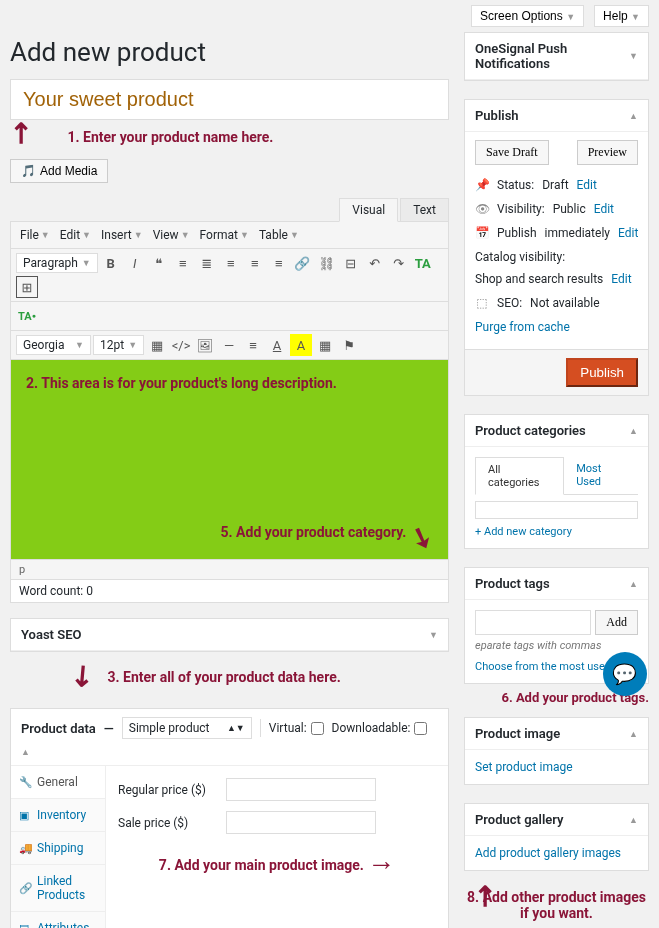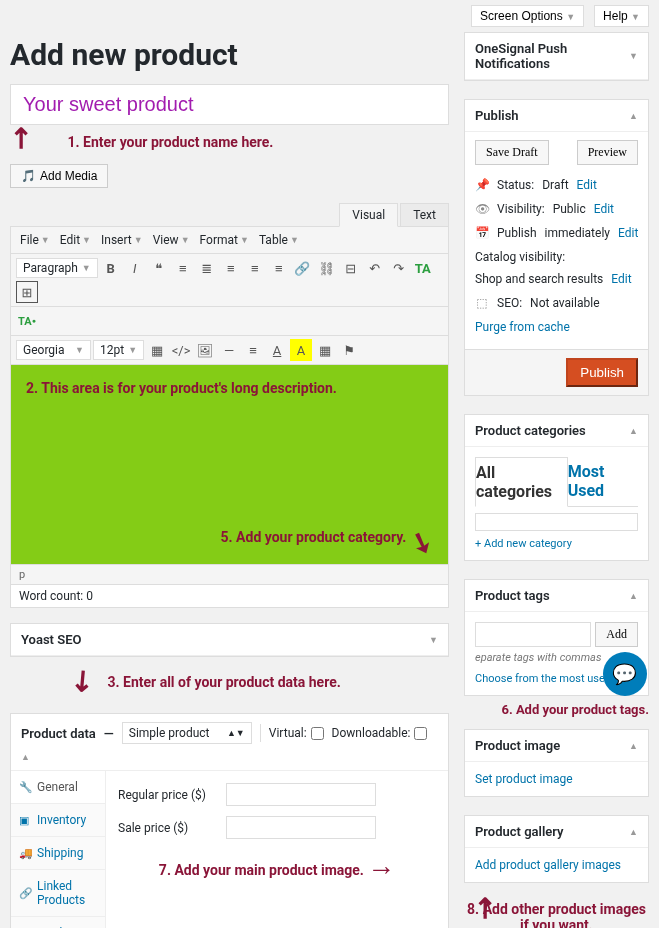--- a/index.html
+++ b/index.html
@@ -2,22 +2,22 @@
 <html><head>
 <meta charset="utf-8">
 <style>
 * { box-sizing: border-box; margin: 0; padding: 0; }
 body { font-family: -apple-system, BlinkMacSystemFont, "Segoe UI", Roboto, sans-serif; font-size: 13px; color: #23282d; background: #f1f1f1; width: 659px; }
 .topbar { display: flex; justify-content: flex-end; padding: 5px 10px; gap: 10px; }
 .topbar-btn { background: #fff; border: 1px solid #ddd; padding: 3px 8px; font-size: 12px; cursor: pointer; }
 .main-wrap { display: flex; padding: 0 10px 20px; gap: 15px; }
 .left-col { flex: 1; min-width: 0; }
 .right-col { width: 185px; flex-shrink: 0; }
-h1.page-title { font-size: 30px; font-weight: 700; margin: 5px 0 12px; }
-.title-input { width: 100%; padding: 8px 12px; font-size: 20px; border: 1px solid #ddd; background: #fff; color: #a21caf; font-weight: 300; }
+h1.page-title { font-size: 26px; font-weight: 400; margin: 5px 0 12px; }
+.title-input { width: 100%; padding: 8px 12px; font-size: 20px; border: 1px solid #ddd; background: #fff; color: #a16207; font-weight: 300; }
 .add-media-btn { border: 1px solid #ccc; background: #f7f7f7; padding: 4px 10px; font-size: 12px; display: inline-flex; align-items: center; gap: 4px; margin: 10px 0 4px; cursor: pointer; }
 .editor-tabs { display: flex; justify-content: flex-end; gap: 2px; margin-bottom: -1px; }
 .editor-tab { border: 1px solid #ddd; background: #ebebeb; padding: 4px 12px; font-size: 12px; cursor: pointer; margin-top: 11px; }
 .editor-tab.active { background: #f5f5f5; border-bottom-color: #f5f5f5; }
 .toolbar-row { background: #f5f5f5; border: 1px solid #ddd; padding: 3px 5px; display: flex; flex-wrap: wrap; align-items: center; gap: 2px; font-size: 12px; }
 .toolbar-row + .toolbar-row { border-top: 0; }
 .menu-item { padding: 3px 4px; cursor: pointer; display: inline-flex; align-items: center; gap: 2px; }
 .dropdown { border: 1px solid #ddd; background: #fff; padding: 2px 6px; font-size: 12px; display: inline-flex; align-items: center; gap: 4px; cursor: pointer; min-width: 75px; justify-content: space-between; }
 .tbtn { width: 22px; height: 22px; display: inline-flex; align-items: center; justify-content: center; cursor: pointer; font-size: 13px; color: #555; }
 .tbtn.boxed { border: 1px solid #555; }
@@ -42,21 +42,21 @@
 .pd-tabs { width: 95px; border-right: 1px solid #eee; background: #fafafa; }
 .pd-tab { padding: 9px 8px; font-size: 12px; color: #0073aa; cursor: pointer; display: flex; align-items: center; gap: 6px; border-bottom: 1px solid #eee; }
 .pd-tab.active { background: #fff; color: #555; }
 .pd-tab-icon { width: 12px; font-size: 11px; }
 .pd-content { flex: 1; padding: 12px; }
 .pd-field { display: flex; align-items: center; gap: 8px; margin-bottom: 10px; font-size: 12px; }
 .pd-field label { width: 100px; }
 .pd-field input { border: 1px solid #ddd; padding: 3px 6px; width: 150px; }
 .checkbox-lbl { display: inline-flex; align-items: center; gap: 4px; font-size: 12px; font-weight: 400; }
 .tabs-row { display: flex; border-bottom: 1px solid #ddd; margin-bottom: 6px; }
-.cat-tab { padding: 5px 0; font-size: 16px; color: #0073aa; cursor: pointer; font-weight: bold; }
+.cat-tab { padding: 5px 12px; font-size: 11px; color: #0073aa; cursor: pointer; }
 .cat-tab.active { border: 1px solid #ddd; border-bottom-color: #fff; margin-bottom: -1px; color: #333; }
 .cat-list { border: 1px solid #ddd; min-height: 18px; margin-bottom: 6px; }
 .tag-input-row { display: flex; gap: 4px; }
 .tag-input-row input { flex: 1; border: 1px solid #ddd; padding: 3px; min-width: 0; }
 .small-note { font-size: 11px; font-style: italic; color: #777; margin-top: 4px; }
 .annotation-outer { color: #8a1538; font-weight: bold; font-size: 14px; position: relative; }
 .chat-bubble { position: fixed; right: 12px; width: 44px; height: 44px; background: #007dba; border-radius: 50%; display: flex; align-items: center; justify-content: center; color: #fff; font-size: 20px; }
 .arrow { color: #8a1538; font-size: 28px; font-weight: bold; position: relative; display: inline-block; }
 .ann-row { display: flex; align-items: center; gap: 4px; }
 .schedule-link { color: #0073aa; font-size: 12px; font-style: italic; margin-left: 108px; }

